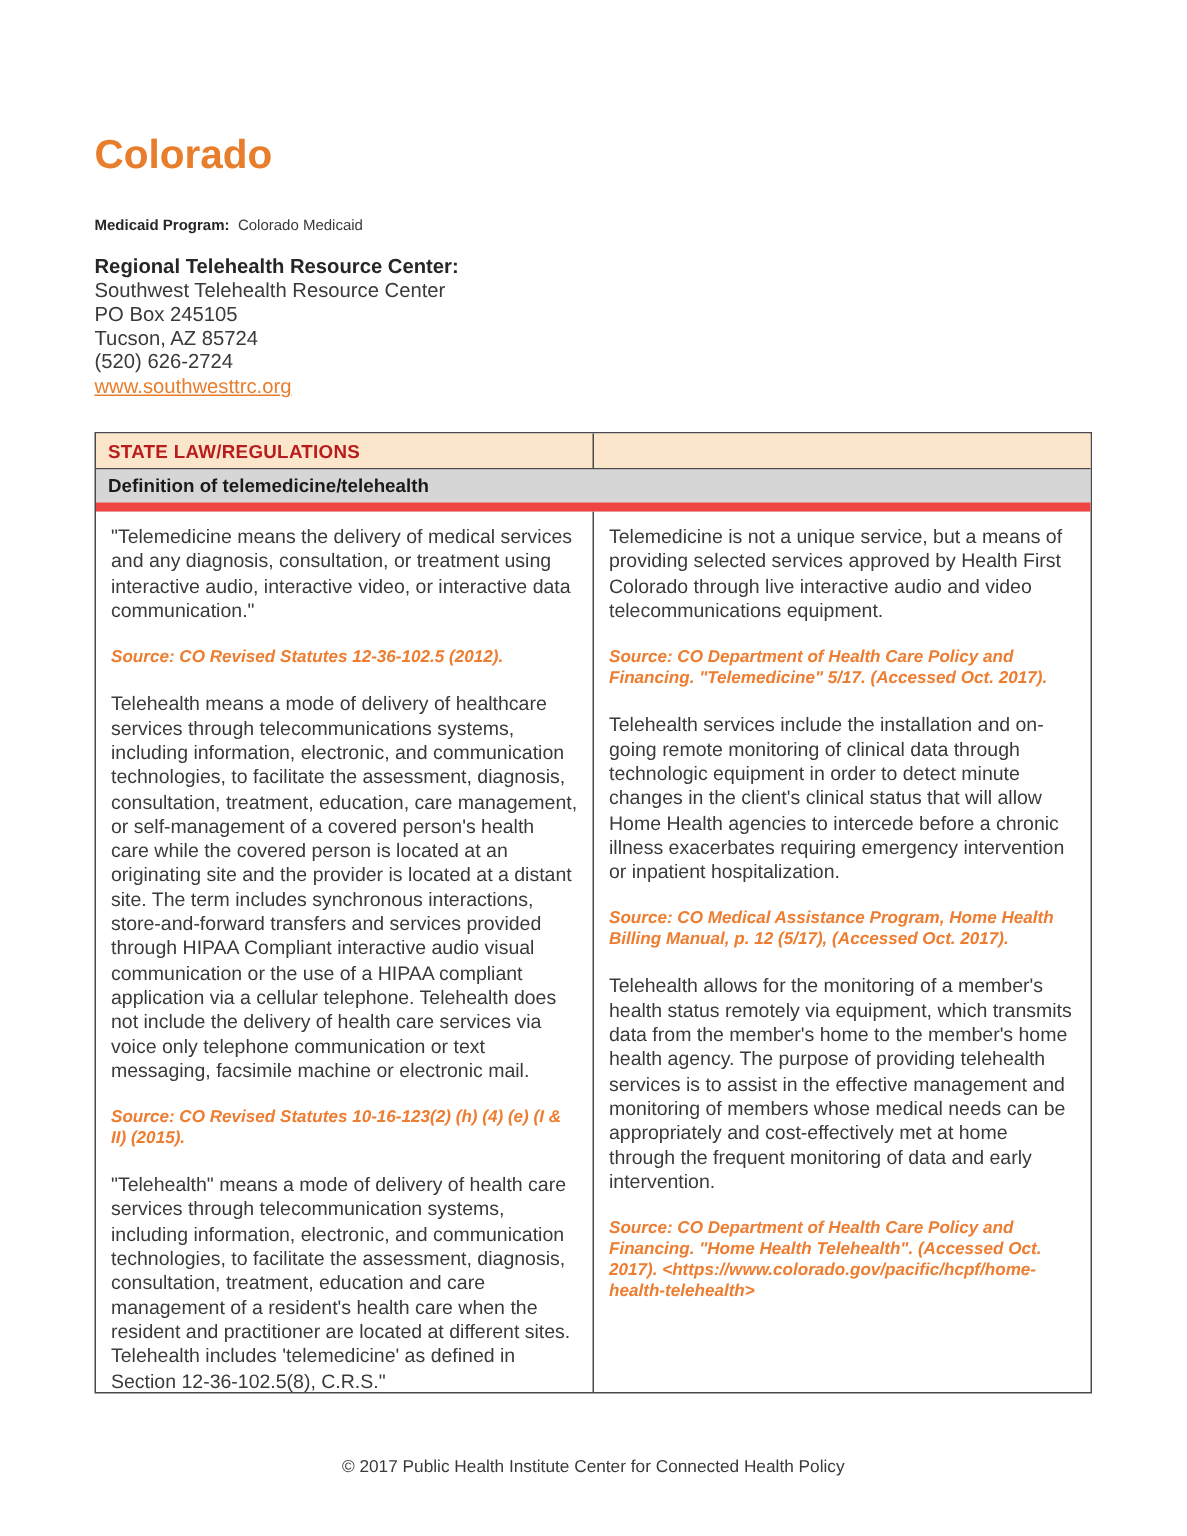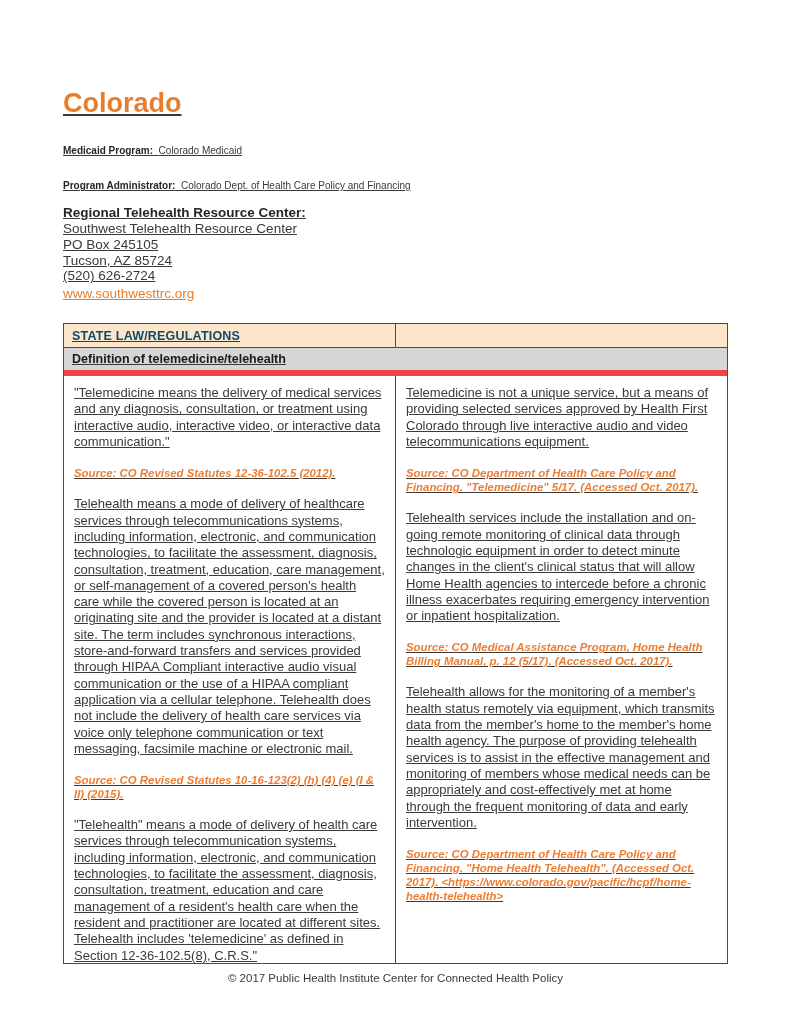--- a/index.html
+++ b/index.html
@@ -7,21 +7,20 @@
   body {
     font-family: "Liberation Sans", "DejaVu Sans", sans-serif;
     color: #3a3a3a;
   }
   .page {
     position: relative;
     width: 791px;
     height: 1024px;
     background: #ffffff;
     overflow: hidden;
-    text-decoration: underline;
   }
   .content { padding: 0 63px; }
 
   .page-title {
     margin-top: 88px;
     font-size: 27px;
     line-height: 30px;
     font-weight: bold;
     color: #e87e2b;
   }
@@ -43,21 +42,21 @@
   .law-table {
     margin-top: 21px;
     width: 665px;
     border: 1px solid #4a4a4a;
   }
   .t-head { display: flex; background: #fce6cb; border-bottom: 1px solid #4a4a4a; }
   .t-head .cell {
     padding: 5px 8px 4px 8px;
     font-size: 12.5px;
     font-weight: bold;
-    color: #0c4a6e;
+    color: #b91c1c;
     letter-spacing: 0.2px;
   }
   .cell-left { width: 332px; border-right: 1px solid #4a4a4a; }
   .cell-right { flex: 1; }
 
   .t-section {
     background: #d6d6d6;
     border-bottom: 6px solid #ef4444;
     padding: 4px 8px;
     font-size: 12.5px;
@@ -94,24 +93,20 @@
 <div class="page">
   <div class="content">
 
     <h1 class="page-title">Colorado</h1>
 
     <div class="info-line first">
       <span class="lbl">Medicaid Program:</span>&nbsp;
       <span>Colorado Medicaid</span>
     </div>
 
-    <div class="info-line second">
-      <span class="lbl">Program Administrator:</span>&nbsp;
-      <span>Colorado Dept. of Health Care Policy and Financing</span>
-    </div>
 
     <div class="rtrc-label">Regional Telehealth Resource Center:</div>
     <div class="addr-line">Southwest Telehealth Resource Center</div>
     <div class="addr-line">PO Box 245105</div>
     <div class="addr-line">Tucson, AZ 85724</div>
     <div class="addr-line">(520) 626-2724</div>
     <a class="site-link">www.southwesttrc.org</a>
 
     <div class="law-table">
 

